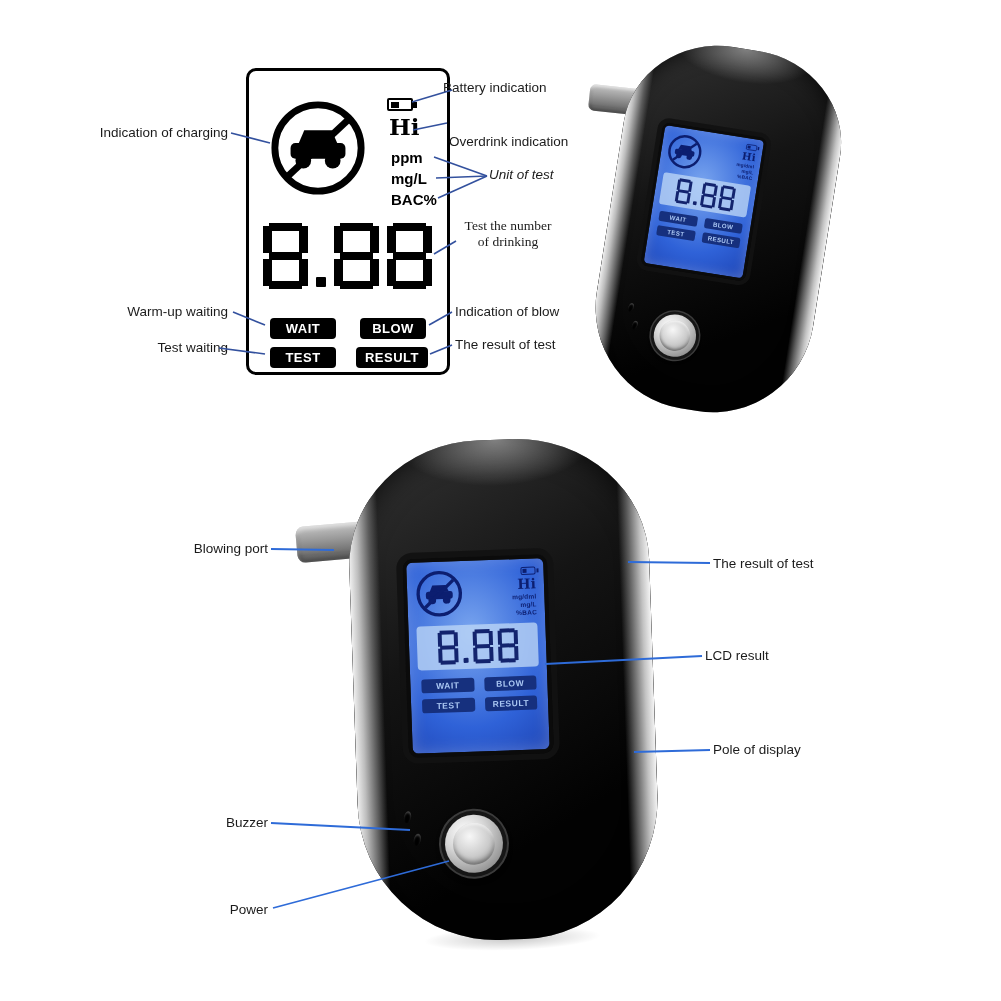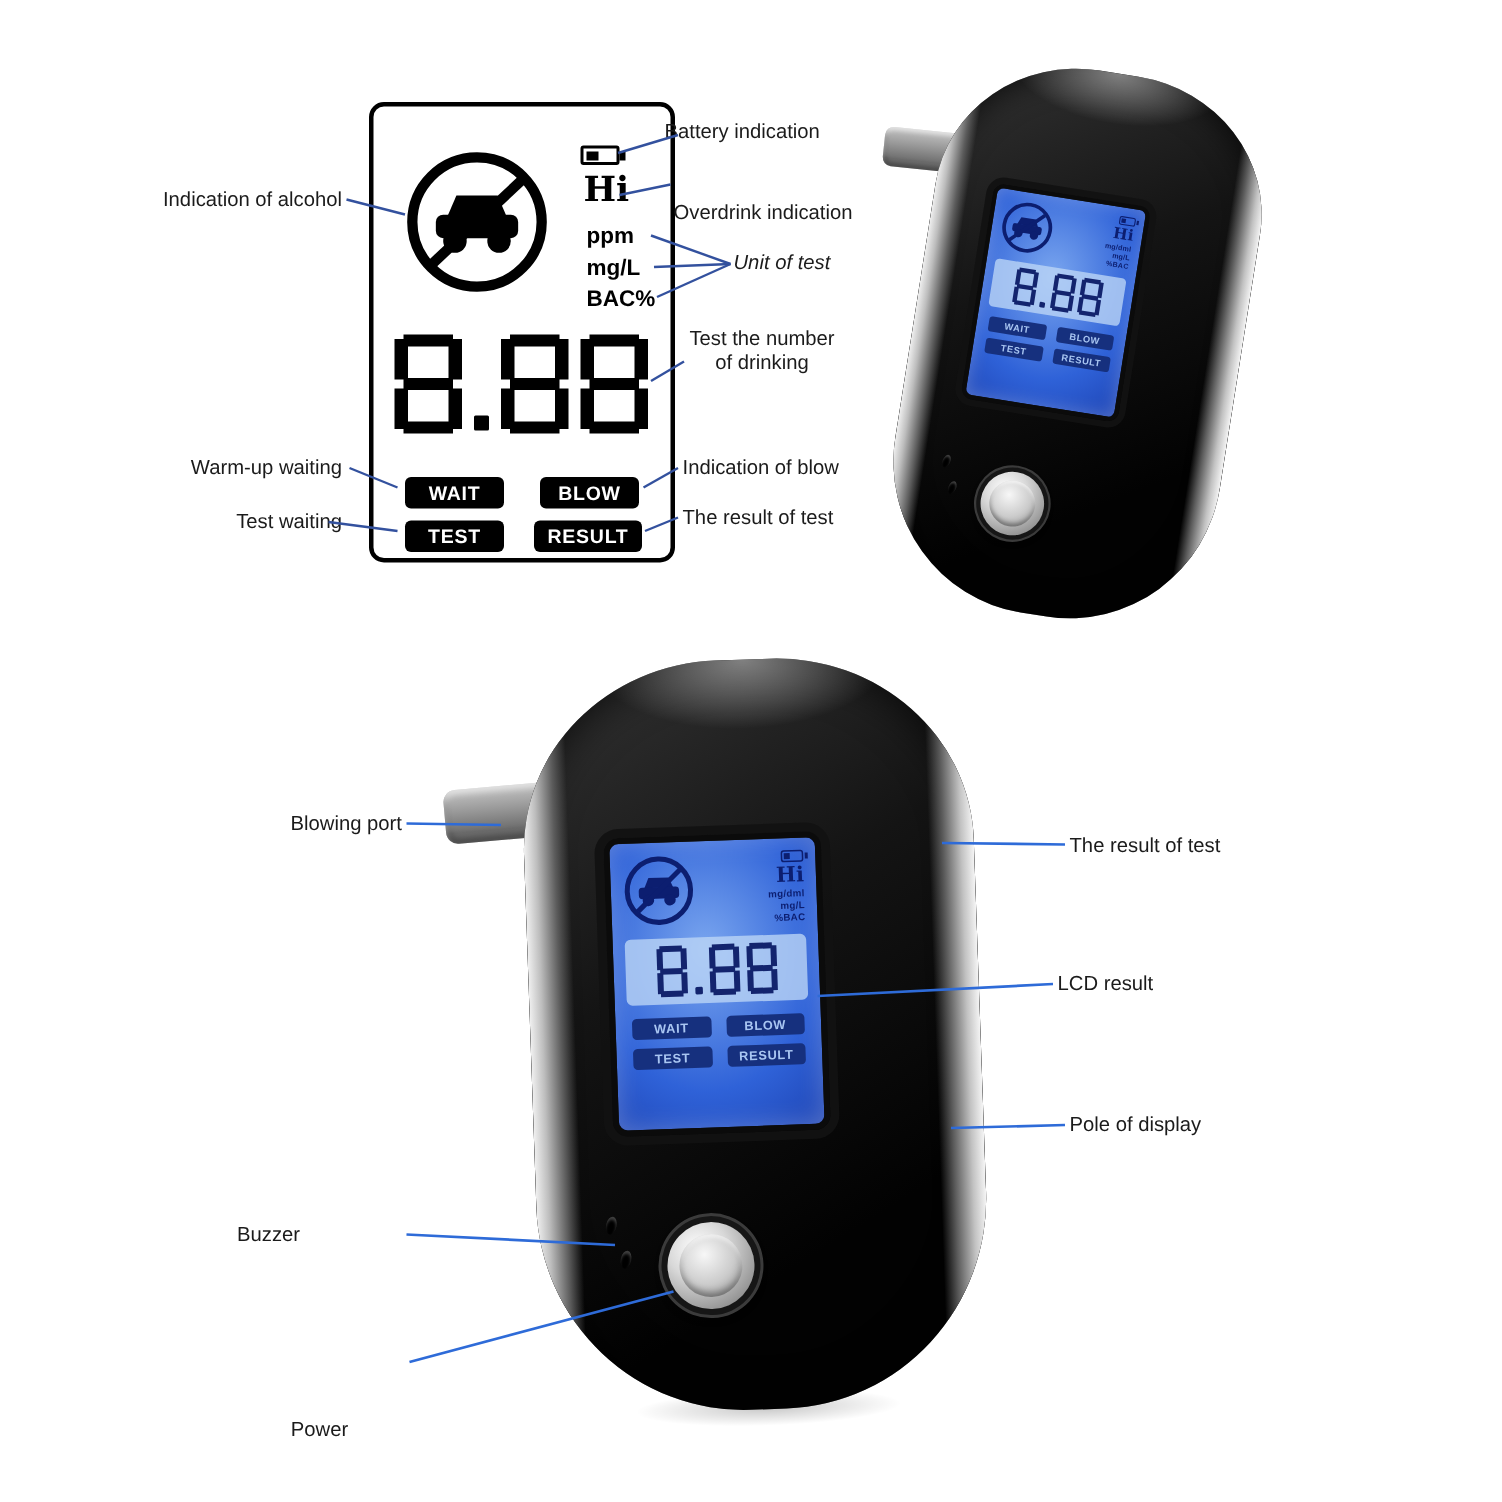--- a/index.html
+++ b/index.html
@@ -12,31 +12,31 @@
 
   
   .lines { position:absolute; inset:0; z-index:50; pointer-events:none; }
 
   
   .callout { position:absolute; z-index:40; font-size:13.5px; color:#1b1b1b; line-height:1.2; }
   .c-drinking  { left:88px;  top:125px; width:140px; text-align:right; }
   .c-battery   { left:443px; top:80px; }
   .c-overdrink { left:449px; top:114px;margin-top:20px; }
   .c-unit      { left:489px; top:167px;font-style:italic; }
-  .c-number    { left:452px; top:218px; width:112px; text-align:center; }
+  .c-number    { left:452px; top:218px; width:112px; text-align:center;font-family:Liberation Serif, serif; }
   .c-warmup    { left:96px;  top:304px; width:132px; text-align:right; }
   .c-blow      { left:455px; top:304px; }
   .c-testwait  { left:96px;  top:340px; width:132px; text-align:right; }
   .c-resulttop { left:455px; top:337px; }
   .c-blowing   { left:148px; top:541px; width:120px; text-align:right; }
   .c-resultbot { left:713px; top:556px; }
   .c-lcd       { left:705px; top:648px; }
   .c-charging  { left:713px; top:742px; }
-  .c-buzzer    { left:158px; top:815px; width:110px; text-align:left; }
-  .c-power     { left:158px; top:902px; width:110px; text-align:center;margin-top:43px; }
+  .c-buzzer    { left:158px; top:815px; width:110px; text-align:right; }
+  .c-power     { left:158px; top:902px; width:110px; text-align:right; }
 
   
   .schematic {
     position:absolute; left:246px; top:68px; width:204px; height:307px;
     border:3px solid #000; border-radius:10px; background:#fff; z-index:10;
   }
   .sch-nodrink { position:absolute; left:20px; top:28px; width:98px; height:98px; color:#000; }
   .sch-batt { position:absolute; left:138px; top:26px; color:#000; }
   .batt {
     display:inline-block; width:26px; height:13px; border:2.5px solid currentColor;
@@ -183,21 +183,21 @@
     <line x1="219" y1="348" x2="265" y2="354" stroke-width="1.6" stroke="#33519e"></line>
     <line x1="452" y1="345" x2="430" y2="354" stroke-width="1.6" stroke="#33519e"></line>
     <line x1="271" y1="549" x2="334" y2="550" stroke-width="1.8" stroke="#2e6bd8"></line>
     <line x1="710" y1="563" x2="628" y2="562" stroke-width="1.8" stroke="#2e6bd8"></line>
     <line x1="702" y1="656" x2="545" y2="664" stroke-width="1.8" stroke="#2e6bd8"></line>
     <line x1="710" y1="750" x2="634" y2="752" stroke-width="1.8" stroke="#2e6bd8"></line>
     <line x1="271" y1="823" x2="410" y2="830" stroke-width="1.8" stroke="#2e6bd8"></line>
     <line x1="273" y1="908" x2="449" y2="861" stroke-width="1.8" stroke="#2e6bd8"></line>
   </svg>
 
-  <div class="callout c-drinking">Indication of alcohol</div>
+  <div class="callout c-drinking">Indication of charging</div>
   <div class="callout c-battery">Battery indication</div>
   <div class="callout c-overdrink">Overdrink indication</div>
   <div class="callout c-unit">Unit of test</div>
   <div class="callout c-number">
     <span style="display:block;">Test the number</span>
     <span style="display:block;">of drinking</span>
   </div>
   <div class="callout c-warmup">Warm-up waiting</div>
   <div class="callout c-blow">Indication of blow</div>
   <div class="callout c-testwait">Test waiting</div>

